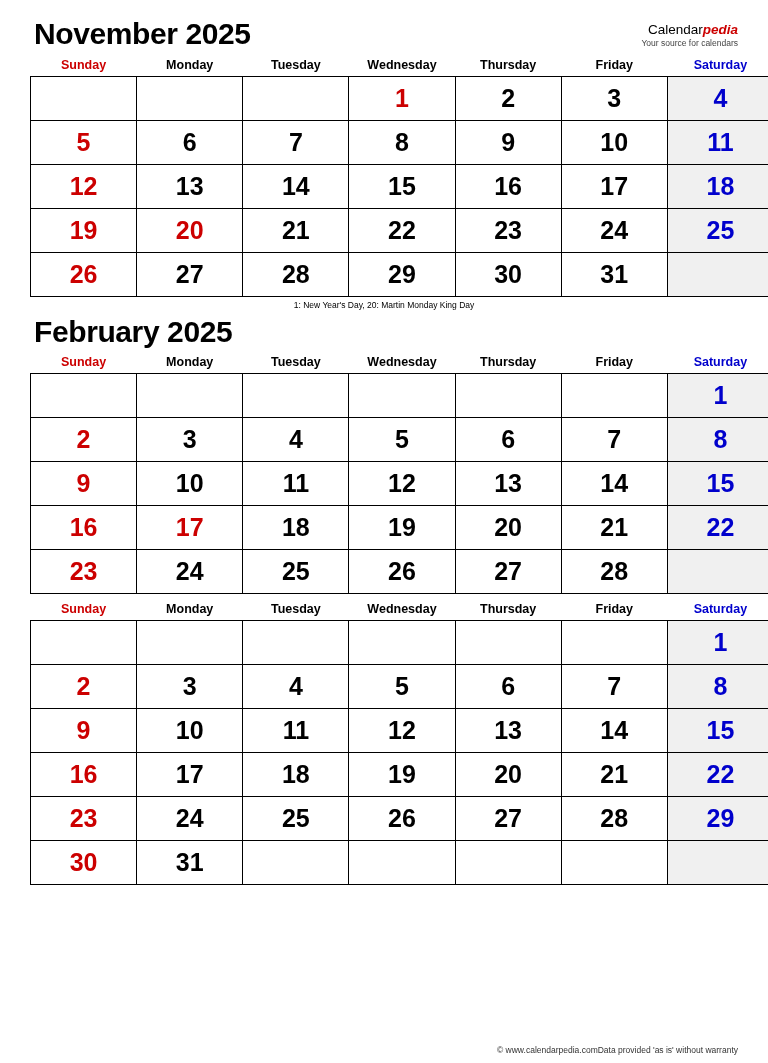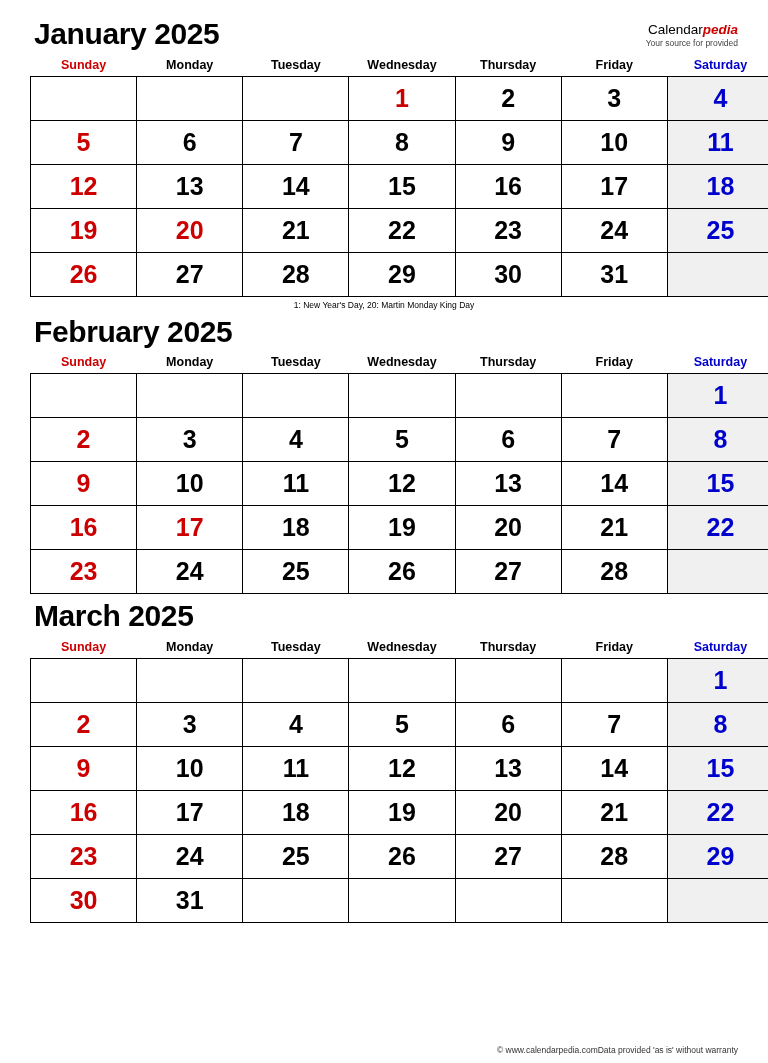--- a/index.html
+++ b/index.html
@@ -109,26 +109,26 @@
     color: #333333;
   }
 </style>
 </head>
 <body>
 
 <div class="page">
 
   <div class="brand">
     <div class="brand-title"><span>Calendar</span><span class="red">pedia</span></div>
-    <div class="brand-sub">Your source for provided</div>
+    <div class="brand-sub">Your source for calendars</div>
   </div>
 
   <div id="months-container">
       <div class="month-block">
-        <div class="month-title">January 2025</div>
+        <div class="month-title">November 2025</div>
         <table class="cal">
           <thead>
             <tr>
               <th class="sun">Sunday</th>
               <th>Monday</th>
               <th>Tuesday</th>
               <th>Wednesday</th>
               <th>Thursday</th>
               <th>Friday</th>
               <th class="sat">Saturday</th>
@@ -241,21 +241,20 @@
               <td class="">25</td>
               <td class="">26</td>
               <td class="">27</td>
               <td class="">28</td>
               <td class="satempty"></td>
             </tr>
           </tbody>
         </table>
       </div>
       <div class="month-block">
-        <div class="month-title">March 2025</div>
         <table class="cal">
           <thead>
             <tr>
               <th class="sun">Sunday</th>
               <th>Monday</th>
               <th>Tuesday</th>
               <th>Wednesday</th>
               <th>Thursday</th>
               <th>Friday</th>
               <th class="sat">Saturday</th>

